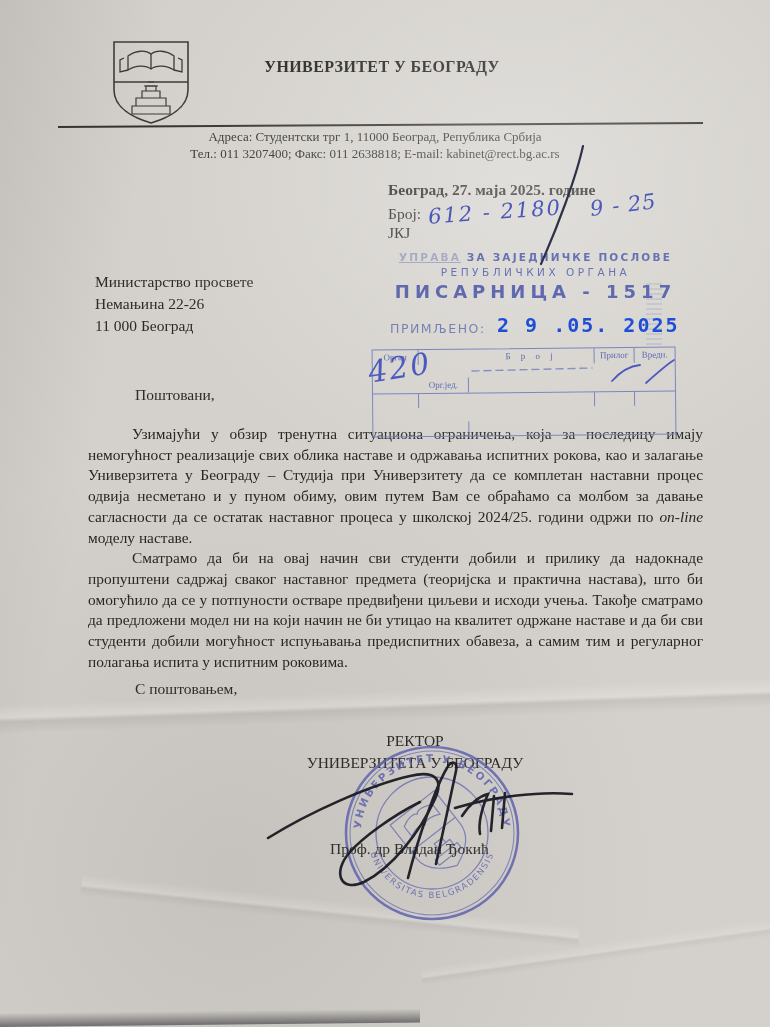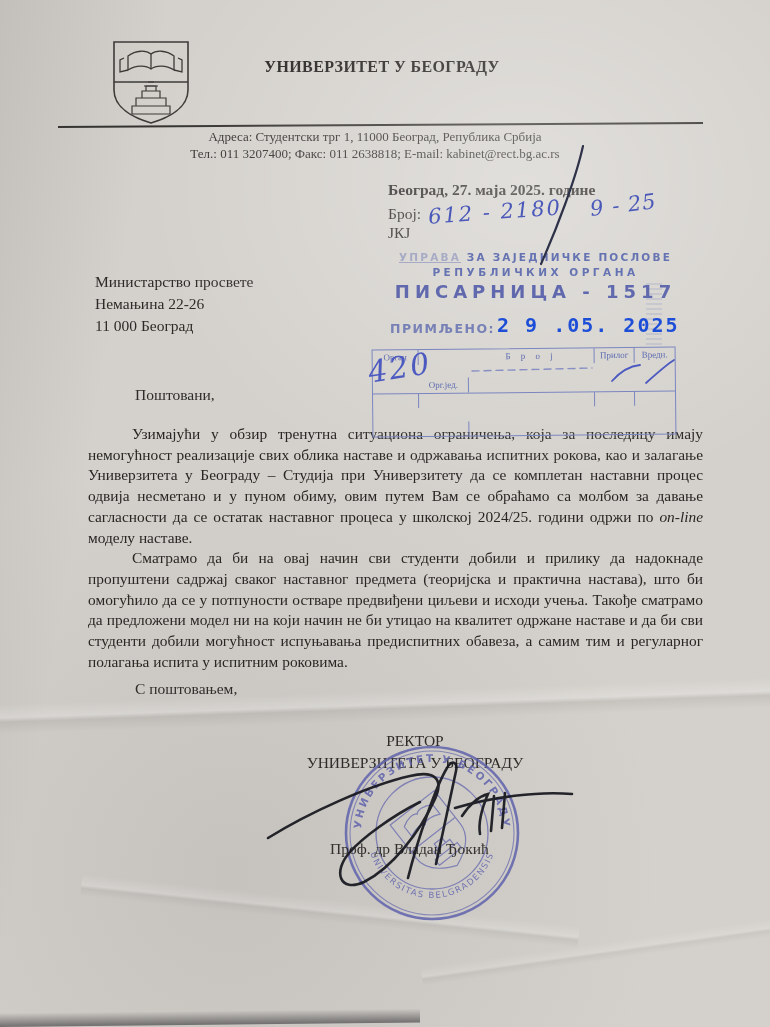--- a/index.html
+++ b/index.html
@@ -46,23 +46,23 @@
   .hand.num2{left:590px;top:193px;font-size:21px;transform:rotate(-7deg);letter-spacing:1px;}
   .hand.organ-val{left:368px;top:350px;font-size:30px;transform:rotate(-9deg);letter-spacing:2px;color:#4c5ac0;}
 
   
   .recipient{left:95px;top:271px;font-size:15.5px;line-height:22px;color:#2c2a27;}
 
   
   .reg{color:#6673b2;font-family:"DejaVu Sans",sans-serif;z-index:10;}
   .reg.l1{left:383px;top:251px;width:305px;text-align:center;font-size:10.5px;font-weight:bold;letter-spacing:2.2px;}
   .reg.l1 .fade{opacity:.45;text-decoration:underline;}
-  .reg.l2{left:383px;top:266px;width:305px;text-align:center;font-size:10.5px;font-weight:bold;letter-spacing:3.5px;}
+  .reg.l2{left:383px;top:266px;width:305px;text-align:center;font-size:10.5px;font-weight:normal;letter-spacing:3.5px;}
   .reg.l3{left:383px;top:281px;width:305px;text-align:center;font-size:18px;font-weight:bold;letter-spacing:5px;color:#6069ae;}
-  .reg.received-label{left:390px;top:321px;font-size:12.5px;font-weight:bold;letter-spacing:1.5px;opacity:.85;}
+  .reg.received-label{left:390px;top:321px;font-size:12.5px;font-weight:normal;letter-spacing:1.5px;opacity:.85;}
   .reg.received-date{left:497px;top:313px;font-size:20px;font-weight:bold;letter-spacing:2px;
     font-family:"DejaVu Sans Mono",monospace;color:#1d4ed8;}
   .faint-mark{left:646px;top:283px;width:16px;height:62px;opacity:.35;
     background:repeating-linear-gradient(to bottom, rgba(95,108,176,.55) 0 2px, rgba(95,108,176,0) 2px 5px);
     filter:blur(.4px);}
 
   
   .stamp-table{left:372px;top:348px;width:302px;border:1px solid #7b86c0;display:flex;flex-direction:column;
     color:#5f6cb0;font-size:9px;font-family:"Liberation Serif",serif;z-index:10;background:rgba(255,255,255,.0);
     transform:rotate(-0.6deg);}

